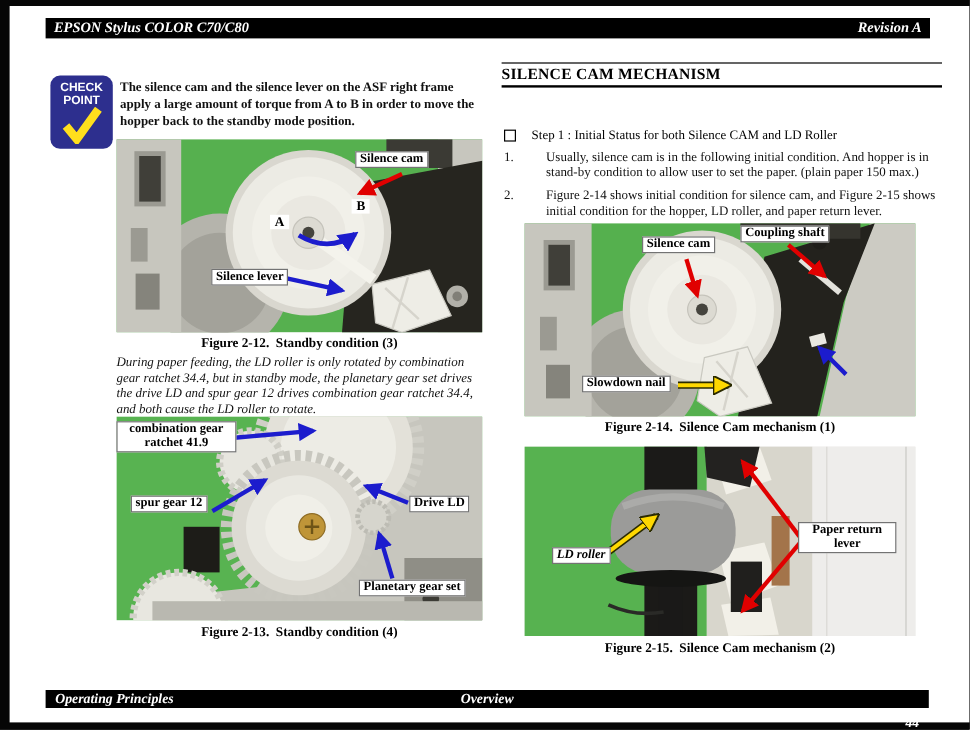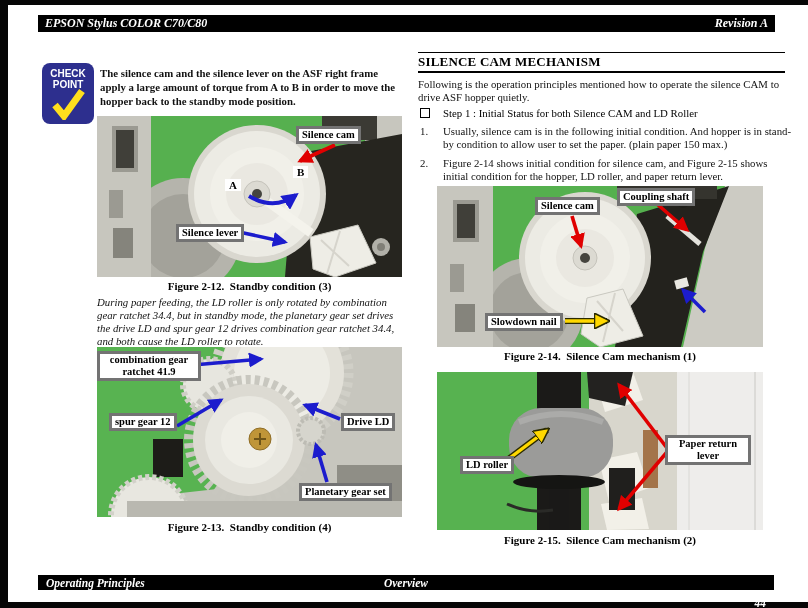--- a/index.html
+++ b/index.html
@@ -19,37 +19,37 @@
   .badge{position:absolute;left:34px;top:58px;width:52px;height:61px;background:#2d2f8e;border-radius:8px;
          color:#fff;text-align:center;font:bold 10px/11px "Liberation Sans",sans-serif;padding-top:5px;box-sizing:border-box;}
   .badge svg{display:block;margin:-2px auto 0;}
 
   .cptext{position:absolute;left:92px;top:61px;width:302px;font:bold 10.8px/14px "Liberation Serif",serif;color:#111;}
 
   .para{position:absolute;font:10.8px/12.9px "Liberation Serif",serif;color:#111;}
 
   .fig{position:absolute;}
   .fig svg{position:absolute;left:0;top:0;}
-  .lbl{position:absolute;background:#fff;border:3px solid #737373;font:bold 10.5px/12px "Liberation Serif",serif;
+  .lbl{position:absolute;background:#fff;border:1px solid #737373;font:bold 10.5px/12px "Liberation Serif",serif;
        padding:0 3px;text-align:center;white-space:nowrap;color:#000;}
   .lbl.wrap{white-space:normal;}
   .lbl.plain{border:none;font-size:11px;padding:0 4px;}
 
   .cap{position:absolute;text-align:center;font:bold 11px "Liberation Serif",serif;color:#000;white-space:pre;}
 
   
   .rule{position:absolute;background:#000;}
   .h1{position:absolute;left:410px;top:49px;width:367px;font:bold 13px "Liberation Serif",serif;letter-spacing:.2px;color:#000;}
   .intro{left:410px;top:73px;width:372px;}
   .steprow{position:absolute;left:412px;top:102px;width:370px;font:10.8px "Liberation Serif",serif;}
   .chk{position:absolute;left:0;top:1px;width:8px;height:8px;border:1.3px solid #000;background:#fff;}
   .steprow .stxt{margin-left:23px;}
   .li{position:absolute;left:412px;width:372px;font:10.8px/12.9px "Liberation Serif",serif;color:#111;}
   .li .n{position:absolute;left:0;top:0;}
-  .li .t{display:block;margin-left:23px;}
+  .li .t{display:block;margin-left:35px;}
 </style>
 </head>
 <body>
 
 <div id="canvas">
  <div class="page">
 
   <div class="bar hdr">
     <span>EPSON Stylus COLOR C70/C80</span>
     <span>Revision A</span>
@@ -157,21 +157,20 @@
     <div class="lbl" style="left:12px;top:66px;">spur gear 12</div>
     <div class="lbl" style="left:244px;top:66px;">Drive LD</div>
     <div class="lbl" style="left:202px;top:136px;">Planetary gear set</div>
   </div>
   <div class="cap" style="left:89px;top:516px;width:305px;">Figure 2-13.  Standby condition (4)</div>
 
   <div class="rule" style="left:410px;top:47px;width:367px;height:1px;"></div>
   <div class="h1">SILENCE CAM MECHANISM</div>
   <div class="rule" style="left:410px;top:66px;width:367px;height:2px;"></div>
 
-  <div class="para intro" style="position:absolute;">Following is the operation principles mentioned how to operate the silence CAM to drive ASF hopper quietly.</div>
 
   <div class="steprow">
     <span class="chk"></span>
     <span class="stxt">Step 1 : Initial Status for both Silence CAM and LD Roller</span>
   </div>
 
   <div class="li" style="top:120px;">
     <span class="n">1.</span>
     <span class="t">Usually, silence cam is in the following initial condition. And hopper is in stand-by condition to allow user to set the paper. (plain paper 150 max.)</span>
   </div>
@@ -267,21 +266,21 @@
         <line x1="62" y1="94" x2="110" y2="58" stroke="#2a2a00" stroke-width="6"></line>
         <line x1="62" y1="94" x2="110" y2="58" stroke="#ffd800" stroke-width="3.4" marker-end="url(#m215y)"></line>
       </g>
       <g>
         <line x1="230" y1="76" x2="182" y2="13" stroke="#e00000" stroke-width="3.6" marker-end="url(#m215r)"></line>
       </g>
       <g>
         <line x1="230" y1="80" x2="182" y2="137" stroke="#e00000" stroke-width="3.6" marker-end="url(#m215r)"></line>
       </g>
     </svg>
-    <div class="lbl" style="left:23px;top:84px;">LD roller</div>
+    <div class="lbl" style="left:23px;top:84px;font-style:italic;">LD roller</div>
     <div class="lbl wrap" style="left:228px;top:63px;width:74px;">Paper return lever</div>
   </div>
   <div class="cap" style="left:429px;top:529px;width:326px;">Figure 2-15.  Silence Cam mechanism (2)</div>
 
   <div class="bar ftr">
     <span>Operating Principles</span>
     <span class="mid">Overview</span>
     <span class="rt">44</span>
   </div>
 

